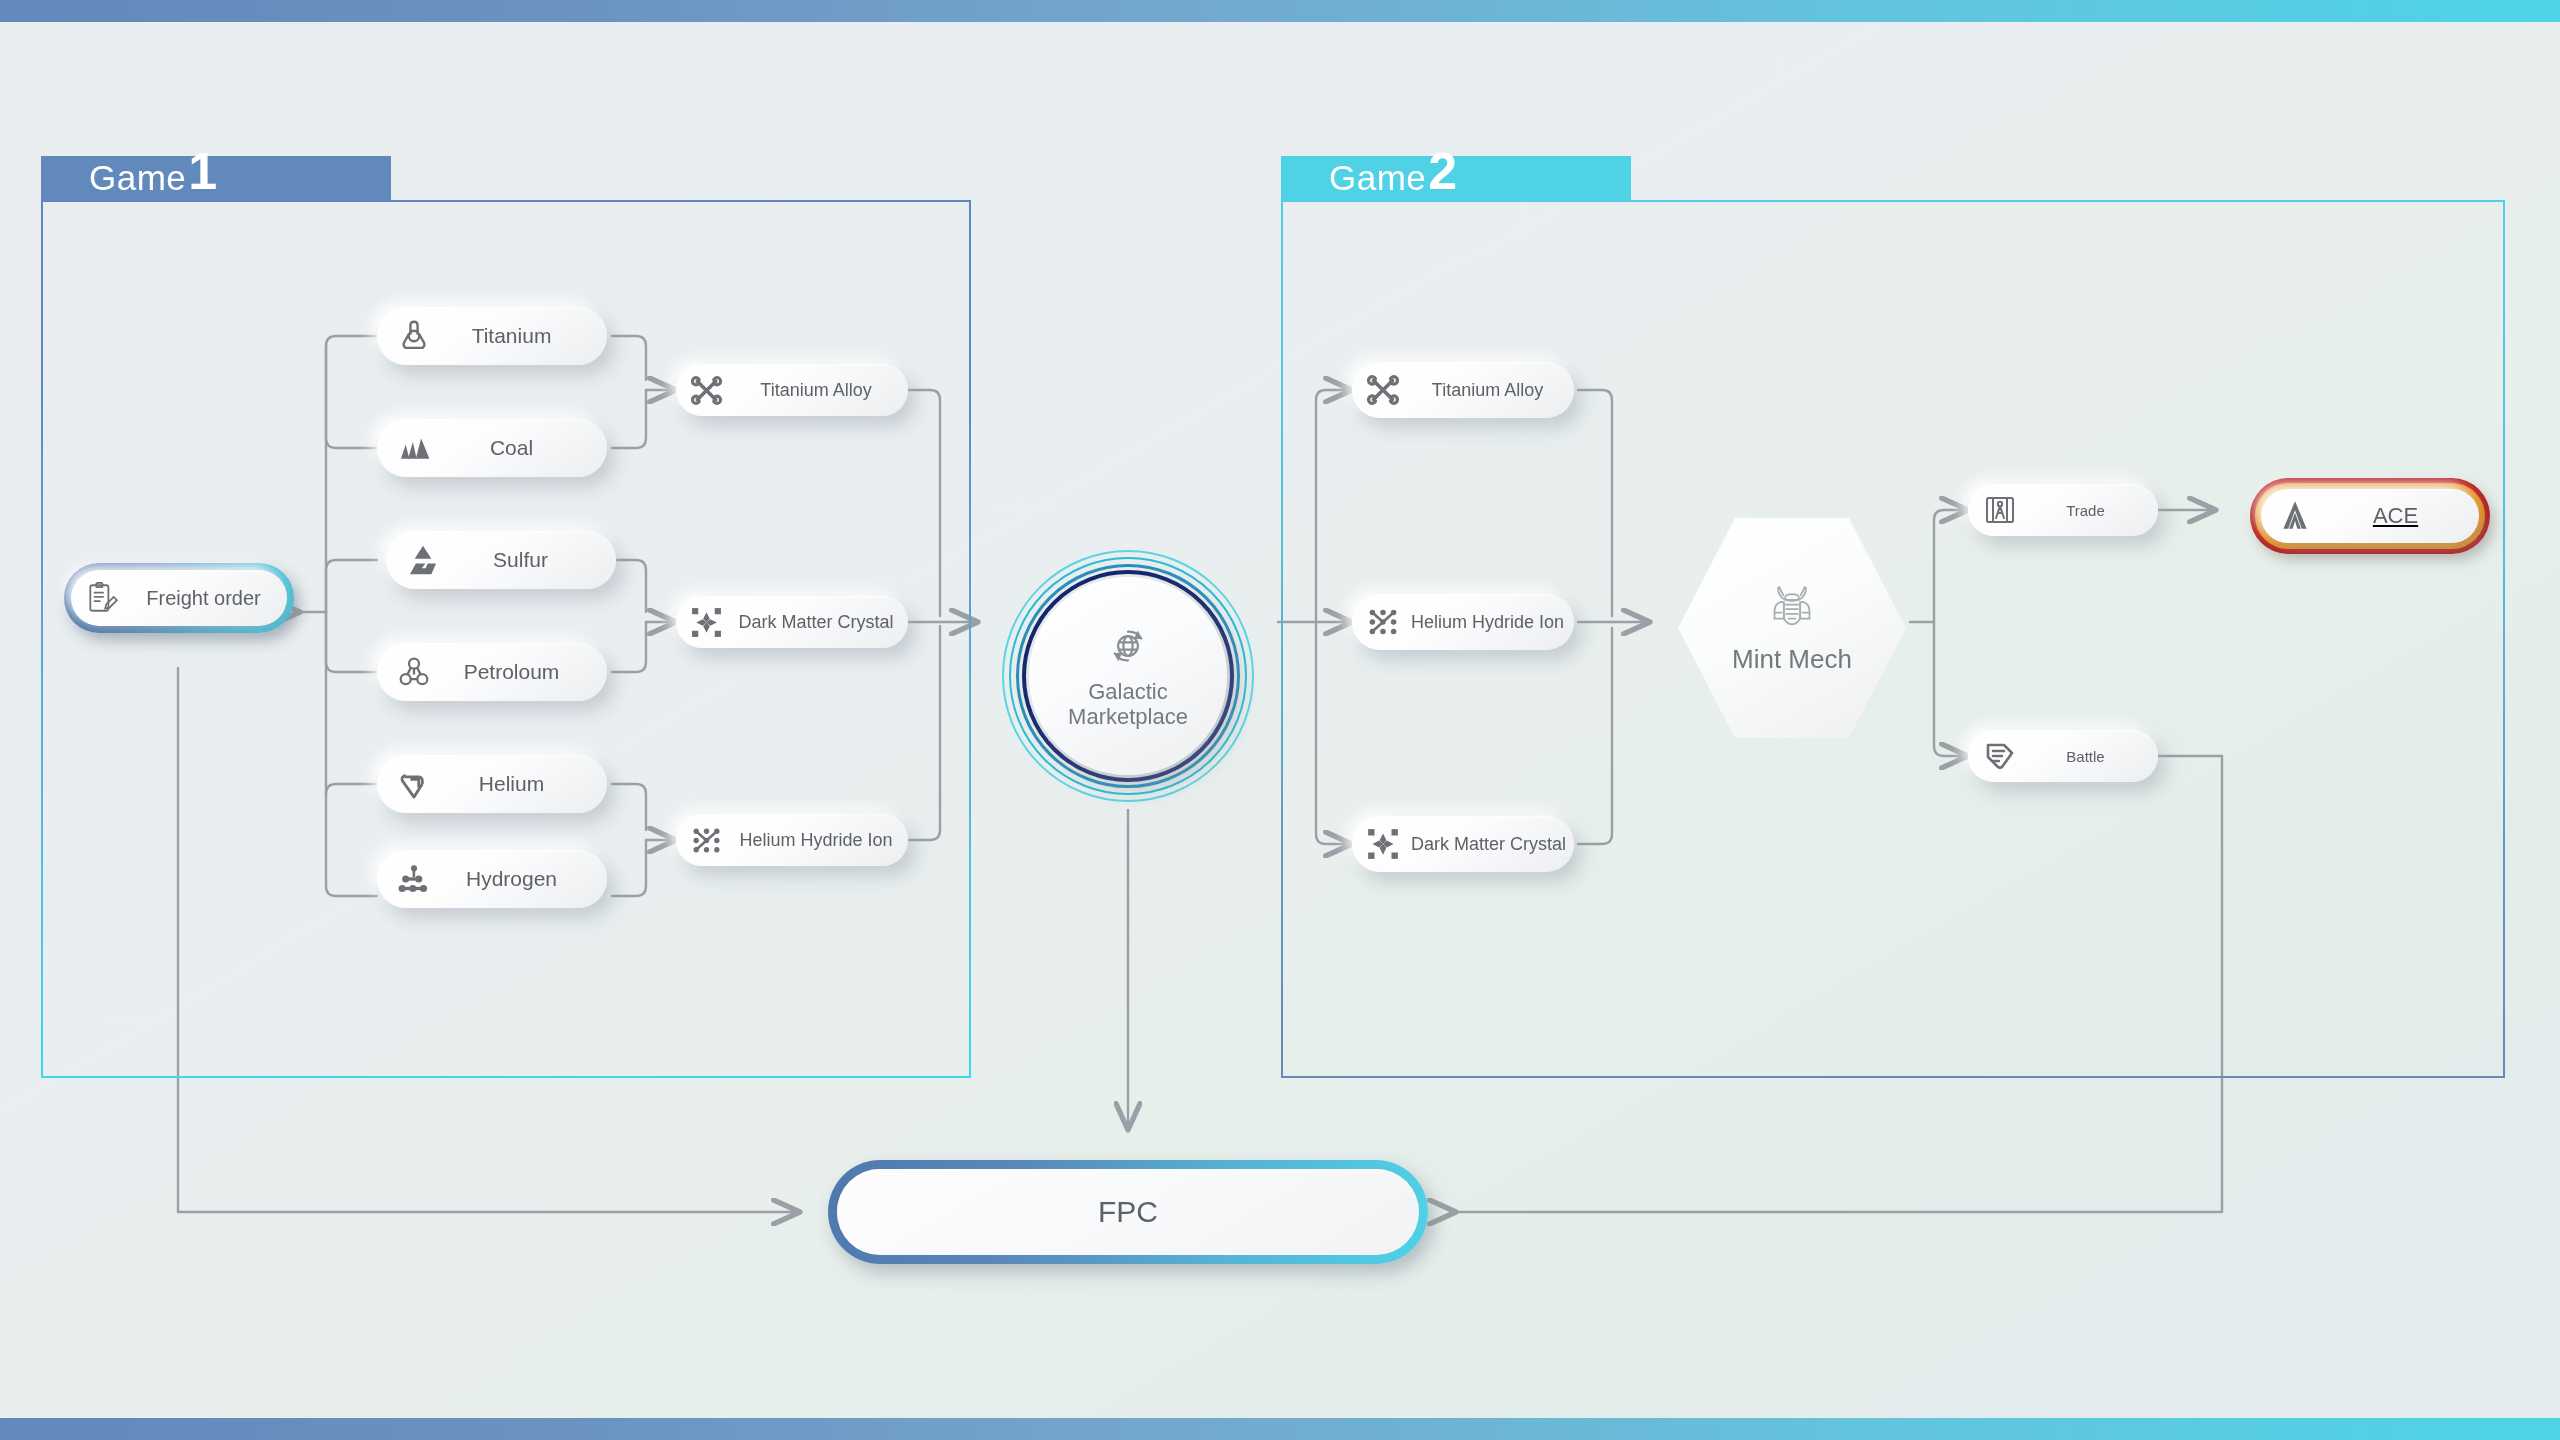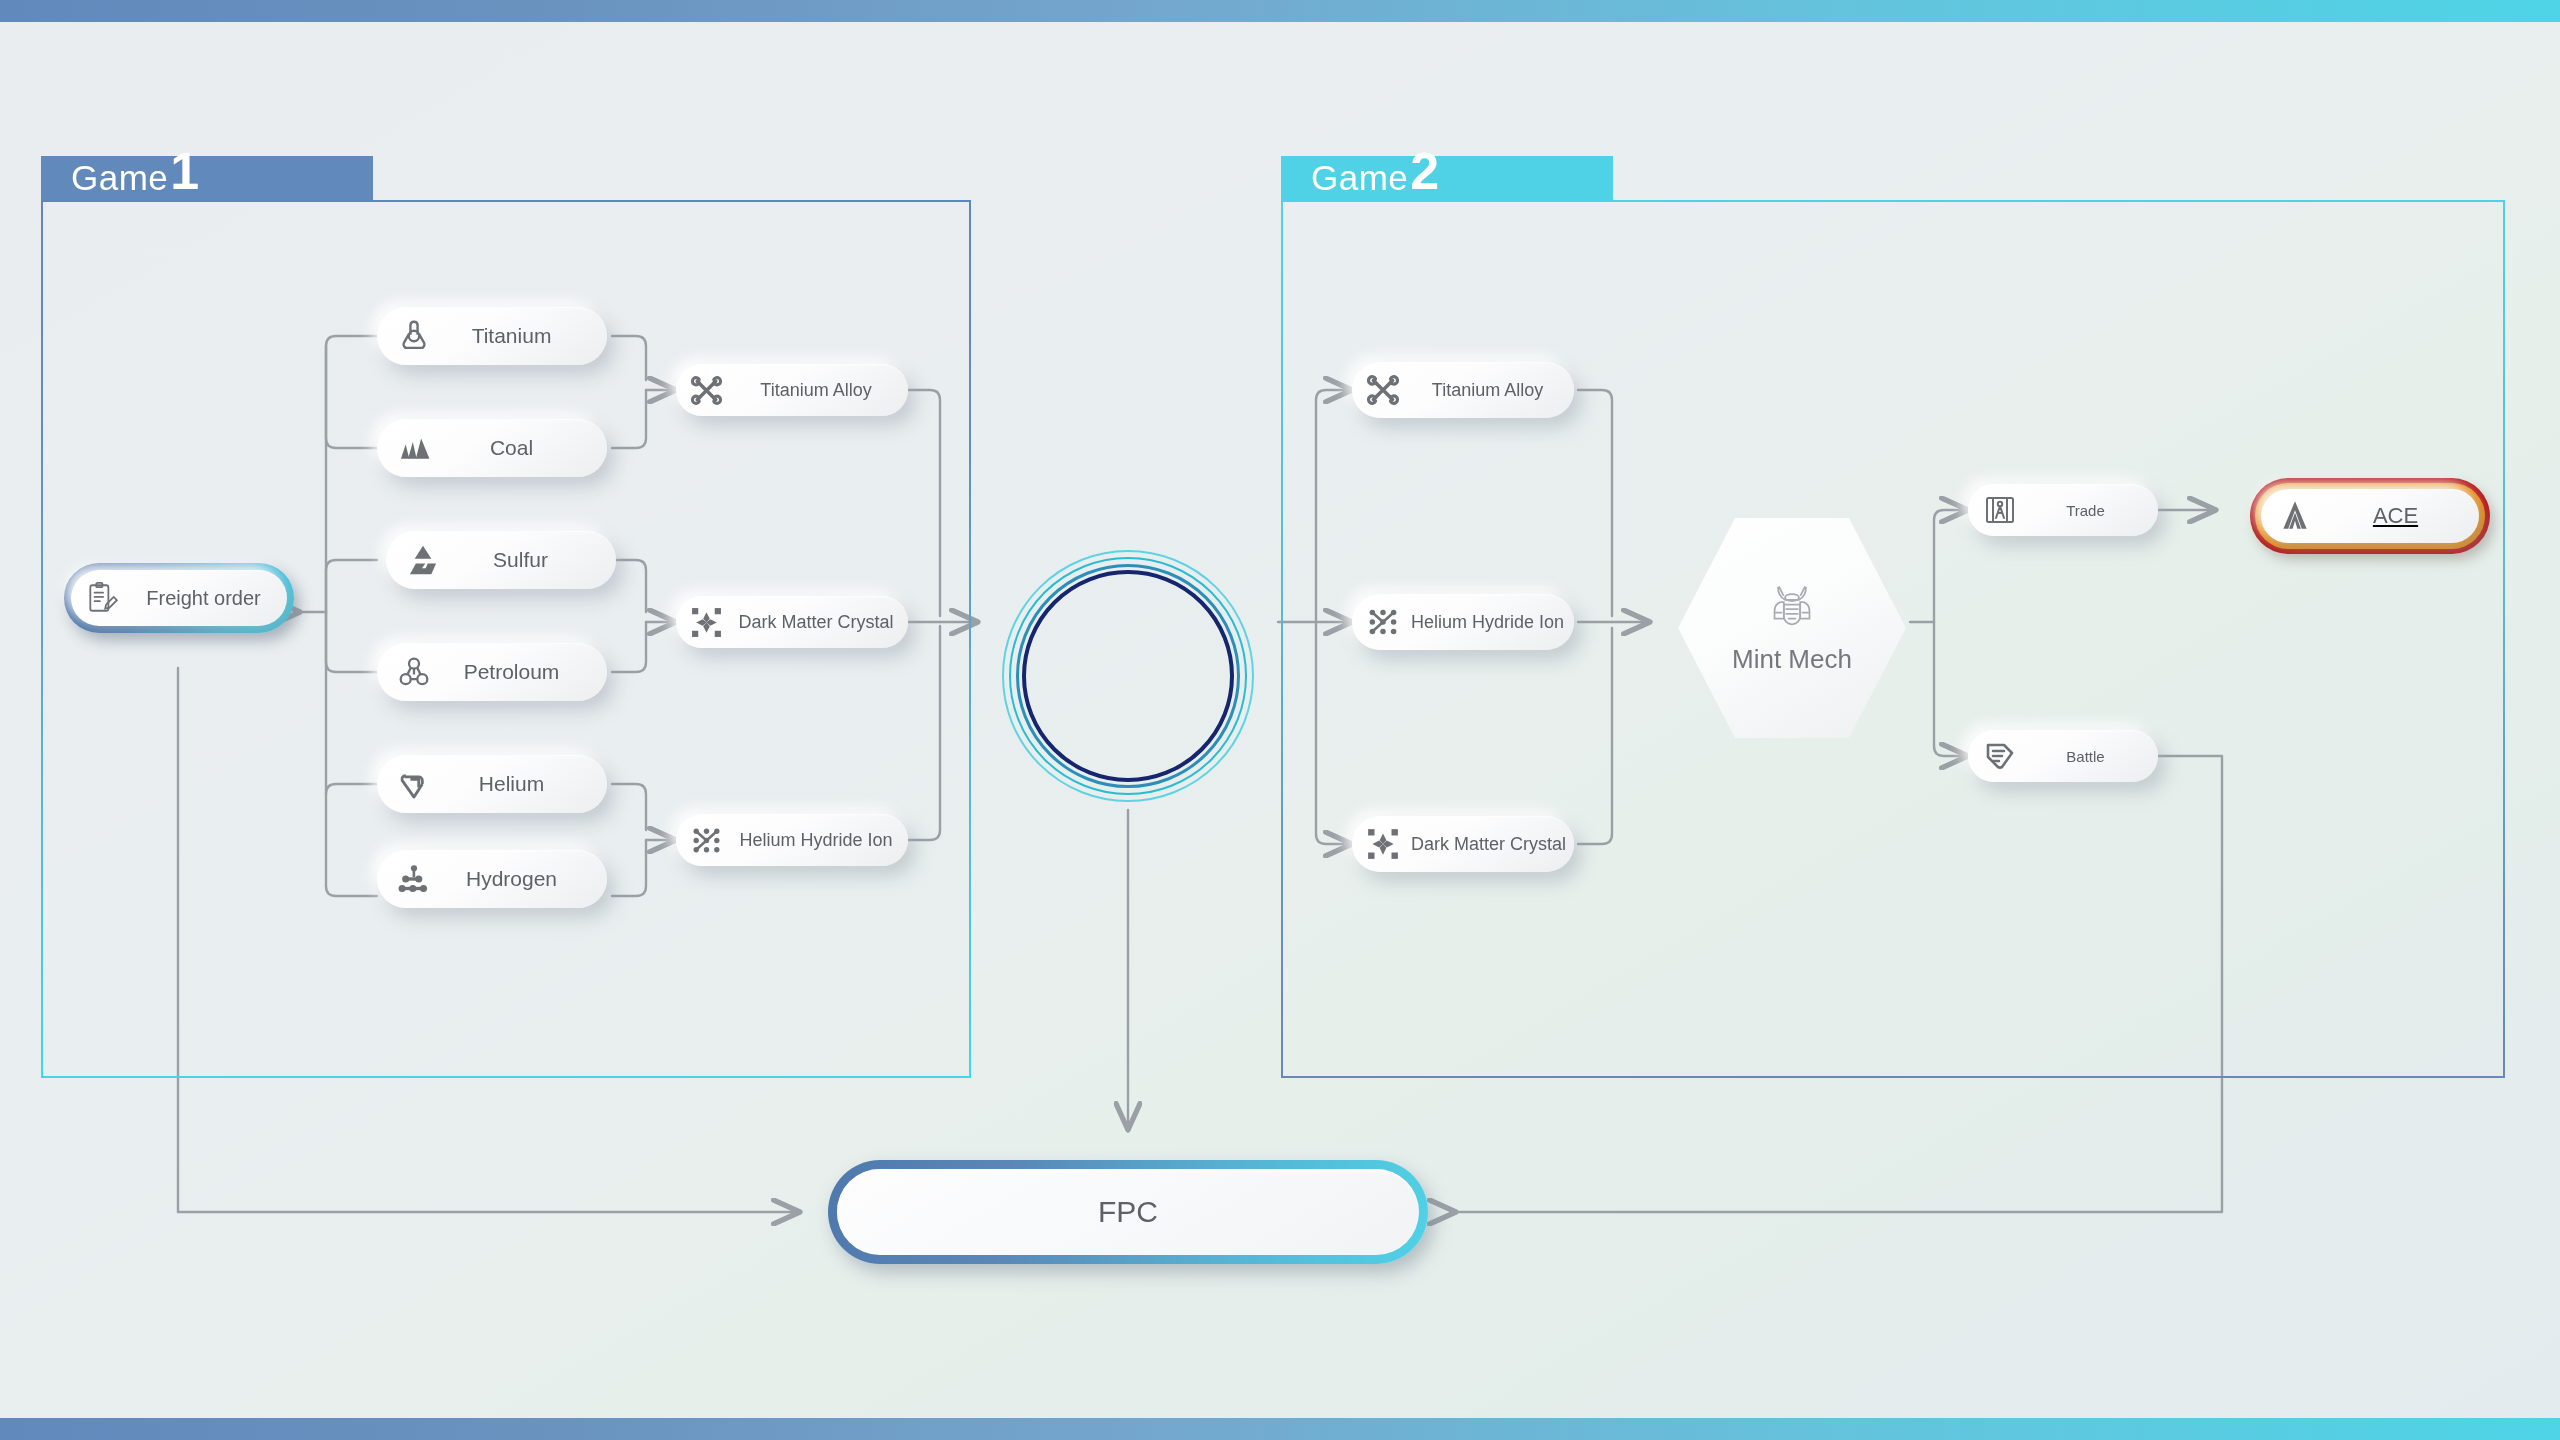--- a/index.html
+++ b/index.html
@@ -19,21 +19,21 @@
   
   .panel{position:absolute;box-sizing:border-box;}
   .panel .frame{position:absolute;inset:0;border-style:solid;border-width:2px;
     border-image-slice:1;}
   #panel-game1{left:41px;top:200px;width:930px;height:878px;}
   #panel-game1 .frame{border-image-source:linear-gradient(180deg,#5f87bd 0%,#5f8dc0 25%,#58b4d6 65%,#3fd8ea 100%);}
   #panel-game2{left:1281px;top:200px;width:1224px;height:878px;}
   #panel-game2 .frame{border-image-source:linear-gradient(180deg,#4fd2e5 0%,#57bcdb 40%,#6194c4 80%,#6b86bb 100%);}
 
   .panel-tab{position:absolute;height:44px;display:flex;align-items:center;
-    padding:0 22px 0 30px;color:#ffffff;font-size:35px;letter-spacing:.5px;}
+    padding:0 22px 0 48px;color:#ffffff;font-size:35px;letter-spacing:.5px;}
   #tab-game1{left:41px;top:156px;width:280px;background:#6189bb;}
   #tab-game2{left:1281px;top:156px;width:280px;background:#4fd2e5;}
   .panel-tab .tab-text{font-weight:400;}
   .panel-tab .tab-num{font-weight:700;font-size:52px;line-height:0.72;
     margin-left:2px;position:relative;top:-6px;}
 
   
   .pill{position:absolute;box-sizing:border-box;display:flex;align-items:center;
     border-radius:999px;background:linear-gradient(145deg,#ffffff 0%,#fdfdfe 42%,#eceef0 100%);
     box-shadow:8px 10px 18px rgba(140,150,162,.38), -6px -6px 14px rgba(255,255,255,.95),
@@ -321,20 +321,35 @@
     </svg>
   </span>
   <span class="lbl">Helium Hydride Ion</span>
 </div>
 
 <div id="marketplace">
   <div class="ring" id="mk-r1"></div>
   <div class="ring" id="mk-r2"></div>
   <div class="ring" id="mk-r3"></div>
   <div class="ring" id="mk-r4"></div>
+  <div id="mk-core">
+    <span class="mk-icon">
+      <svg viewBox="0 0 40 40" width="46" height="46" fill="none" stroke="#8b8e92" stroke-width="1.9">
+        <circle cx="20" cy="20" r="8.6"></circle>
+        <ellipse cx="20" cy="20" rx="4" ry="8.6"></ellipse>
+        <path d="M11.6 16.8h16.8M11.6 23.2h16.8"></path>
+        <path d="M31.5 13.5A13 13 0 0020 7.5" stroke-linecap="round"></path>
+        <path d="M28.5 6.5l3.6 7.2-7.2.6z" fill="#8b8e92" stroke="none"></path>
+        <path d="M8.5 26.5A13 13 0 0020 32.5" stroke-linecap="round"></path>
+        <path d="M11.5 33.5L7.9 26.3l7.2-.6z" fill="#8b8e92" stroke="none"></path>
+      </svg>
+    </span>
+    <span class="mk-label">Galactic</span>
+    <span class="mk-label">Marketplace</span>
+  </div>
 </div>
 
 <div class="pill g2-pill" style="left:1352px;top:362px">
   <span class="ico">
     <svg viewBox="0 0 32 32" width="34" height="34" fill="none" stroke="#6d7074" stroke-width="3.4" stroke-linecap="round">
       <path d="M7 7l8 8M17 17l8 8M25 7l-8 8M15 17l-8 8"></path>
       <path d="M9 5.5a3.5 3.5 0 100 3M23 5.5a3.5 3.5 0 110 3M9 26.5a3.5 3.5 0 110-3M23 26.5a3.5 3.5 0 100-3" stroke-width="3"></path>
     </svg>
   </span>
   <span class="lbl">Titanium Alloy</span>

